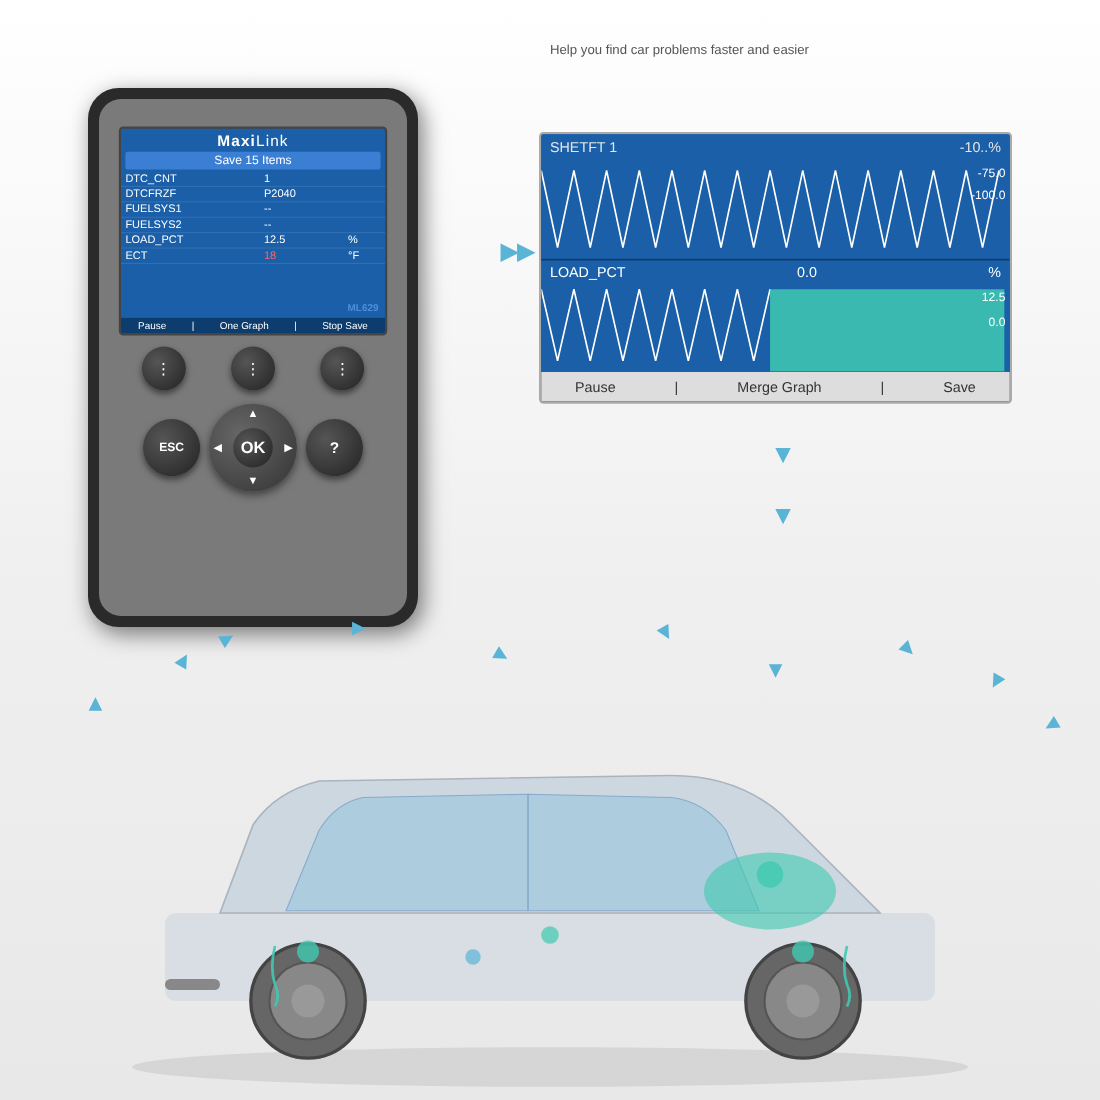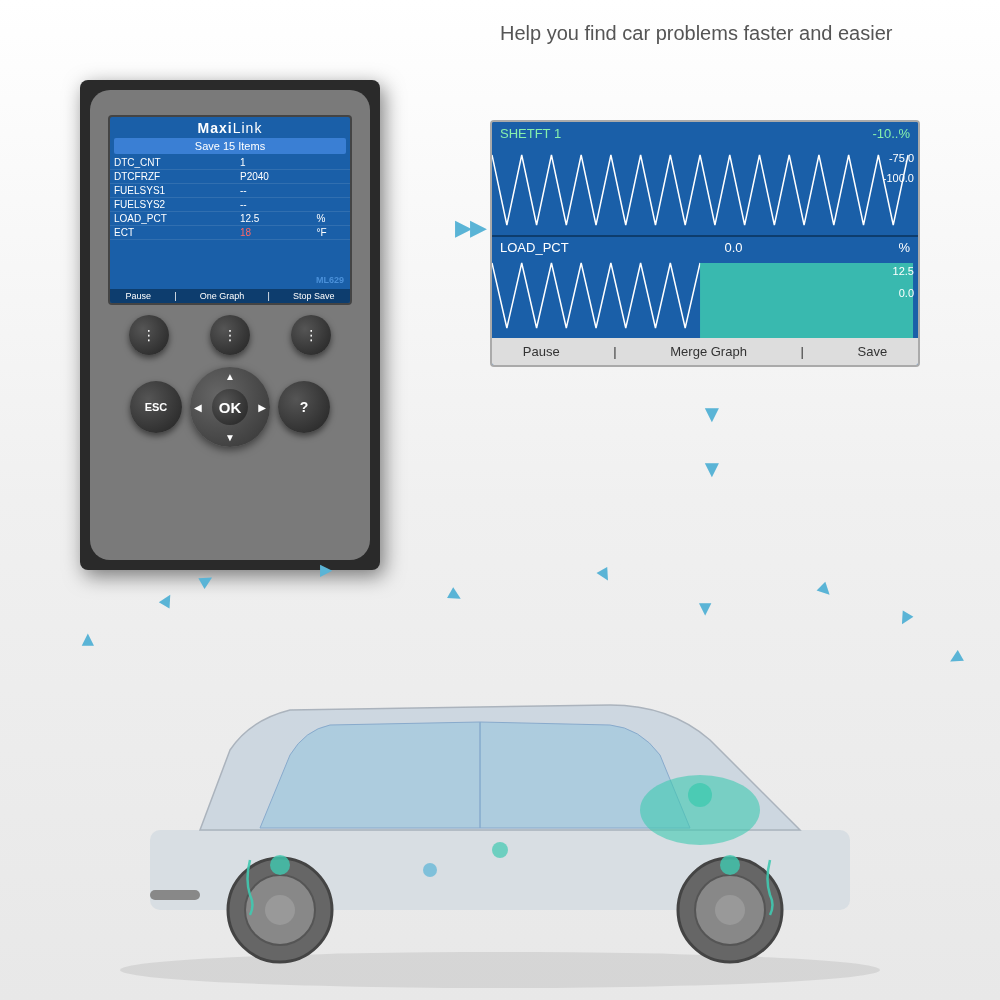--- a/index.html
+++ b/index.html
@@ -30,39 +30,39 @@
       font-size: 38px;
       color: #222;
       line-height: 1.1;
       font-weight: 300;
     }
     .header-title strong {
       font-weight: 700;
       color: #111;
     }
     .header-subtitle {
-      font-size: 20px;
+      font-size: 12px;
       color: #555;
-      margin-top: 4px;
+      margin-top: 20px;
     }
 
     
     .graph-panel {
       position: absolute;
       top: 120px;
       left: 490px;
       width: 430px;
       background: #1a5fa8;
       border: 2px solid #aaa;
       border-radius: 4px;
       overflow: hidden;
     }
     .graph-top {
       background: #1a5fa8;
-      color: #86efac;
+      color: #e5e5e5;
       padding: 4px 8px;
       display: flex;
       justify-content: space-between;
       font-size: 13px;
     }
     .graph-wave-area {
       position: relative;
       background: #1a5fa8;
       height: 90px;
       overflow: hidden;
@@ -139,21 +139,21 @@
     }
 
     
     .scanner-outer {
       position: absolute;
       top: 30px;
       left: 50px;
       width: 300px;
       height: 490px;
       background: #2a2a2a;
-      border-radius: 8px;
+      border-radius: 28px;
       box-shadow: 4px 6px 20px rgba(0,0,0,0.5);
       text-decoration: underline;
     }
     .scanner-inner {
       position: absolute;
       top: 10px;
       left: 10px;
       right: 10px;
       bottom: 10px;
       background: #7a7a7a;

